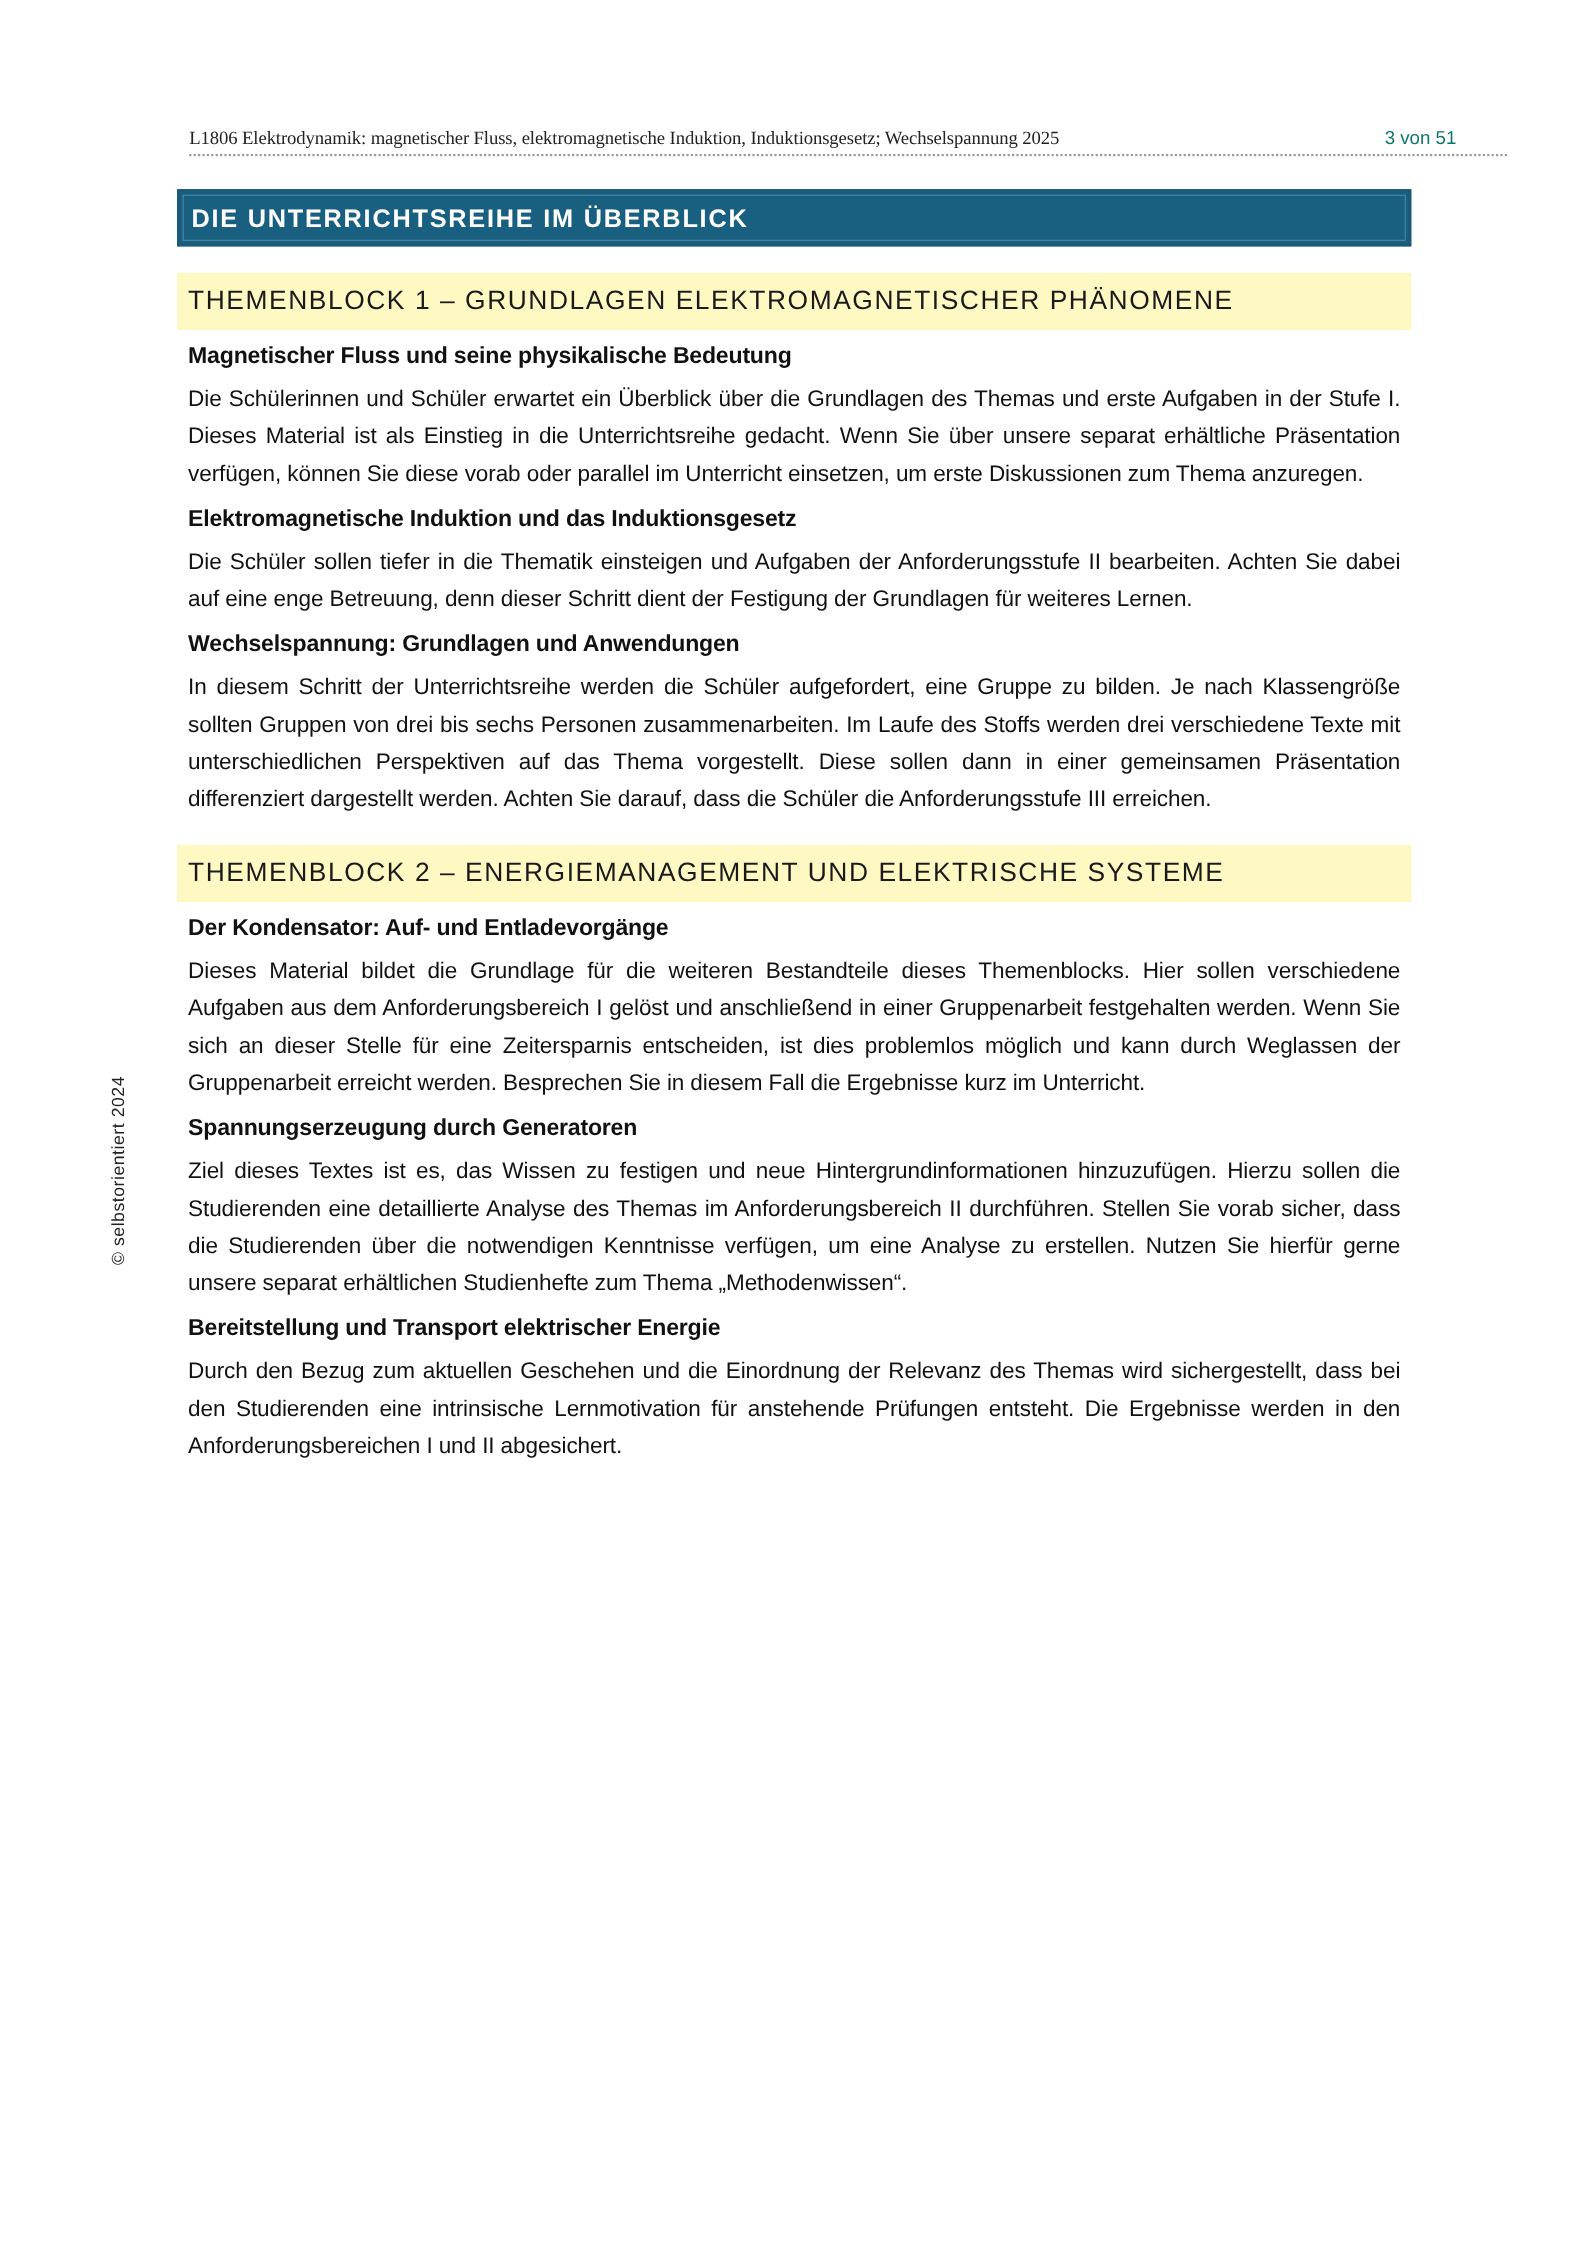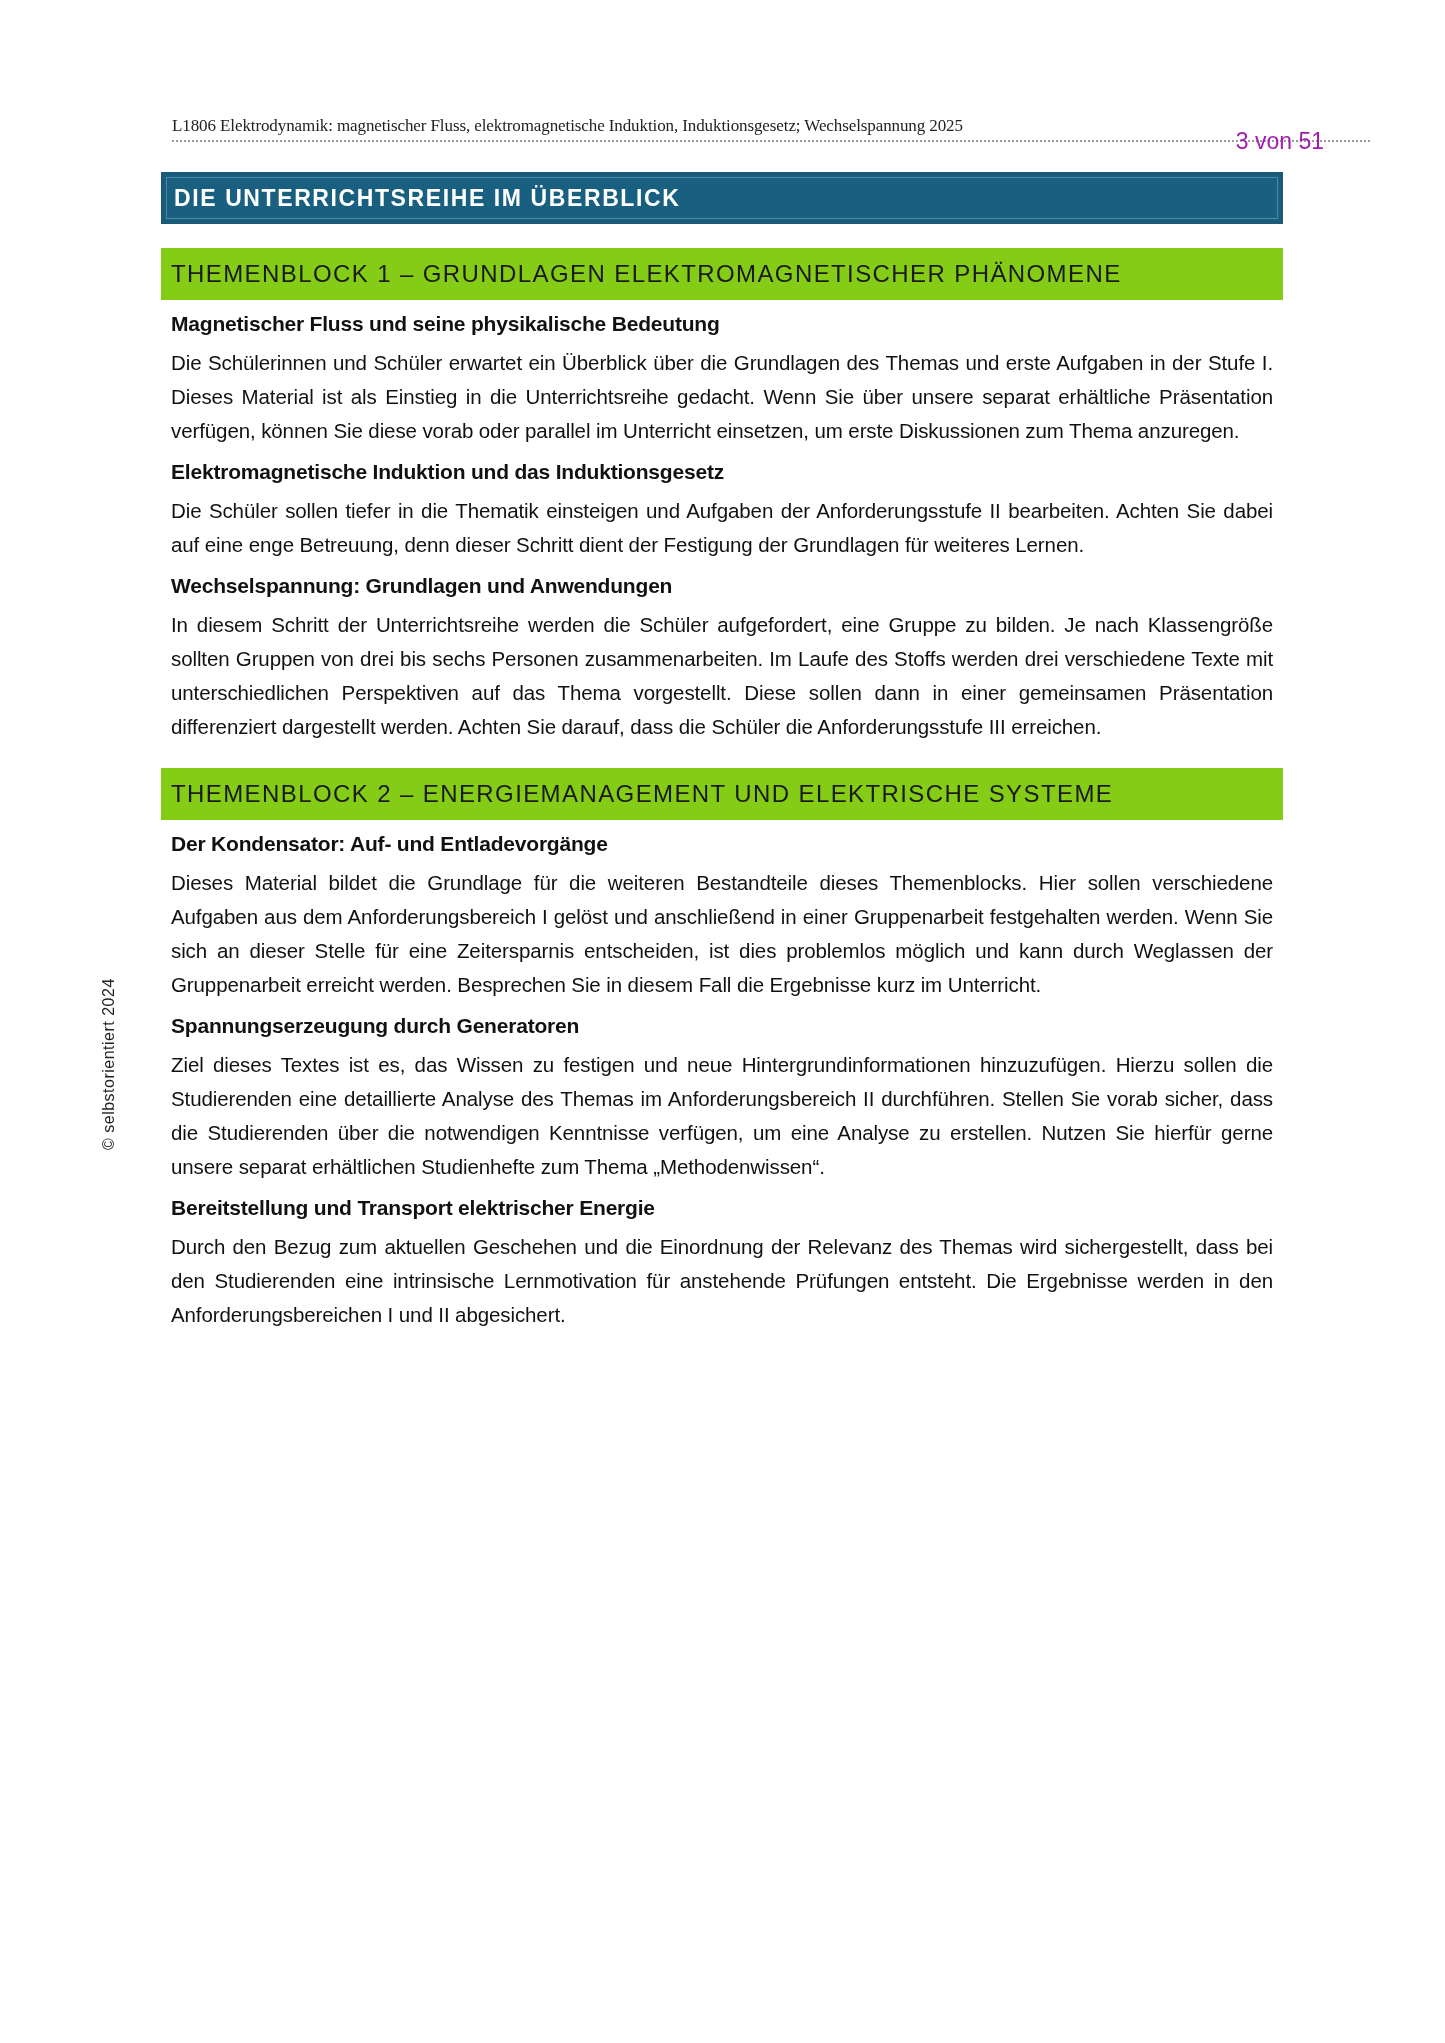--- a/index.html
+++ b/index.html
@@ -1,23 +1,23 @@
 <!DOCTYPE html>
 <html><head>
 <meta charset="utf-8">
 <style>
   html, body { margin:0; padding:0; background:#ffffff; }
   body { width:1445px; height:2043px; position:relative; overflow:hidden; font-family:"Liberation Sans", sans-serif; color:#111; }
   .header { position:absolute; left:172px; top:114px; width:1198px; height:26px; border-bottom:2px dotted #999; }
   .header-title { position:absolute; left:0; top:2px; font-size:17px; color:#222; white-space:nowrap; letter-spacing:-0.1px;font-family:Liberation Serif, serif; }
-  .header-page { position:absolute; right:46px; top:14px; font-size:23px; color:#a21caf; }
+  .header-page { position:absolute; right:46px; top:2px; font-size:17px; color:#0f766e; }
   .side-copyright { position:absolute; left:100px; top:1150px; transform-origin:left top; transform:rotate(-90deg); font-size:16px; color:#222; white-space:nowrap; letter-spacing:0.5px; }
   .content { position:absolute; left:161px; top:172px; width:1122px; }
   .banner { background:#195f80; color:#fff; height:52px; box-sizing:border-box; border:3px solid #1a5a78; outline:1px solid #4c89a6; outline-offset:-6px; padding-left:10px; font-weight:bold; font-size:23px; letter-spacing:1.6px; line-height:46px; }
-  .block-heading { background:#84cc16; height:52px; margin-top:24px; padding-left:10px; font-size:24px; letter-spacing:1.4px; line-height:52px; color:#1a1a1a; }
+  .block-heading { background:#fef9c3; height:52px; margin-top:24px; padding-left:10px; font-size:24px; letter-spacing:1.4px; line-height:52px; color:#1a1a1a; }
   .sub-heading { font-weight:bold; font-size:21px; margin:10px 10px 0 10px; line-height:28px; letter-spacing:-0.2px; }
   .para { font-size:20.5px; line-height:34px; margin:20px 10px 0 10px; text-align:justify; letter-spacing:-0.1px; }
   .after-heading-gap { margin-top:8px; }
 </style>
 </head>
 <body>
 
 <div class="header">
   <span class="header-title">L1806 Elektrodynamik: magnetischer Fluss, elektromagnetische Induktion, Induktionsgesetz; Wechselspannung 2025</span>
   <span class="header-page">3 von 51</span>

